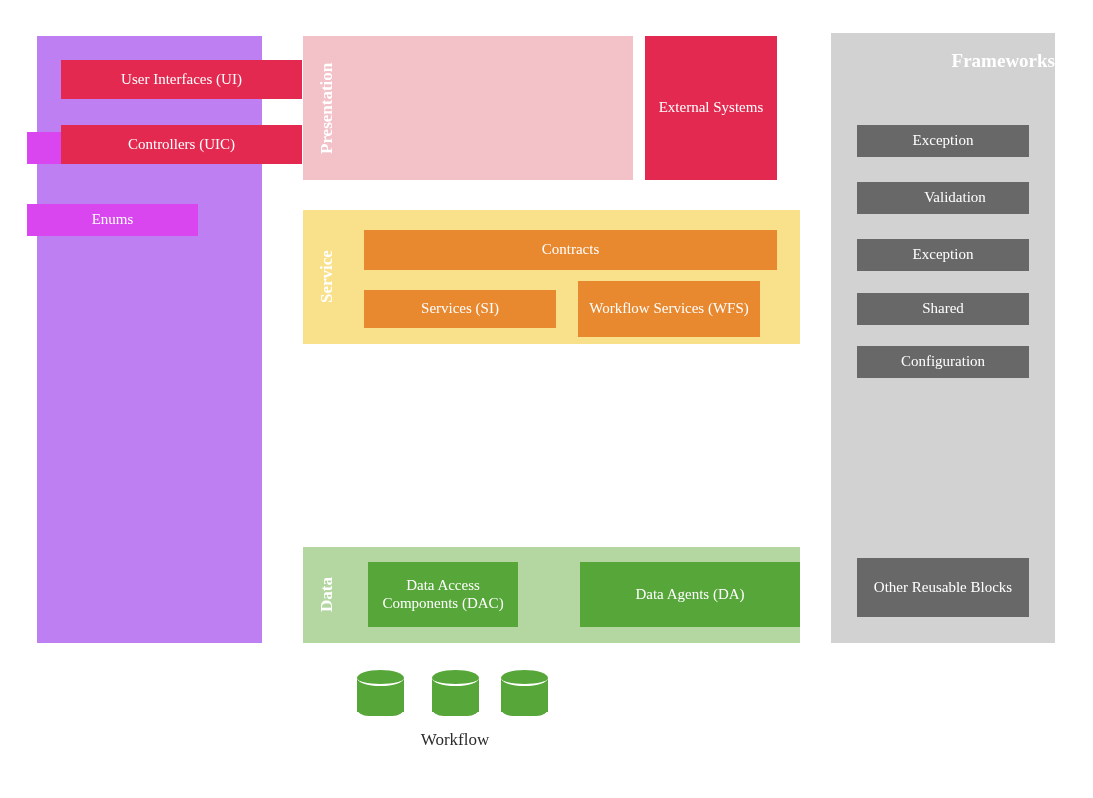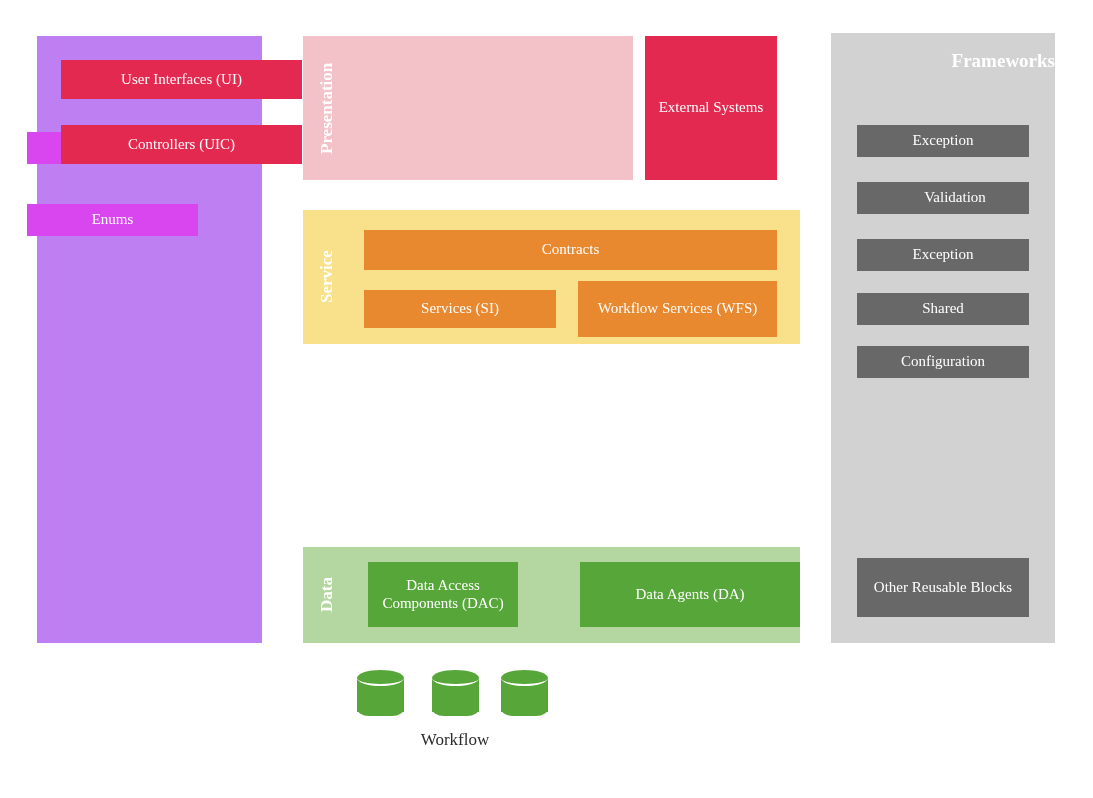--- a/index.html
+++ b/index.html
@@ -117,21 +117,21 @@
   .svc-contracts {
     left: 364px; top: 230px;
     width: 413px; height: 40px;
   }
   .svc-si {
     left: 364px; top: 290px;
     width: 192px; height: 38px;
   }
   .svc-wfs {
     left: 578px; top: 281px;
-    width: 199px; height: 56px; text-align: center;
+    width: 182px; height: 56px; text-align: center;
   }
 
   
   .data-panel {
     left: 303px; top: 547px;
     width: 497px; height: 96px;
     background: #B4D7A1;
   }
   .data-label {
     left: 14px; top: 12px;

